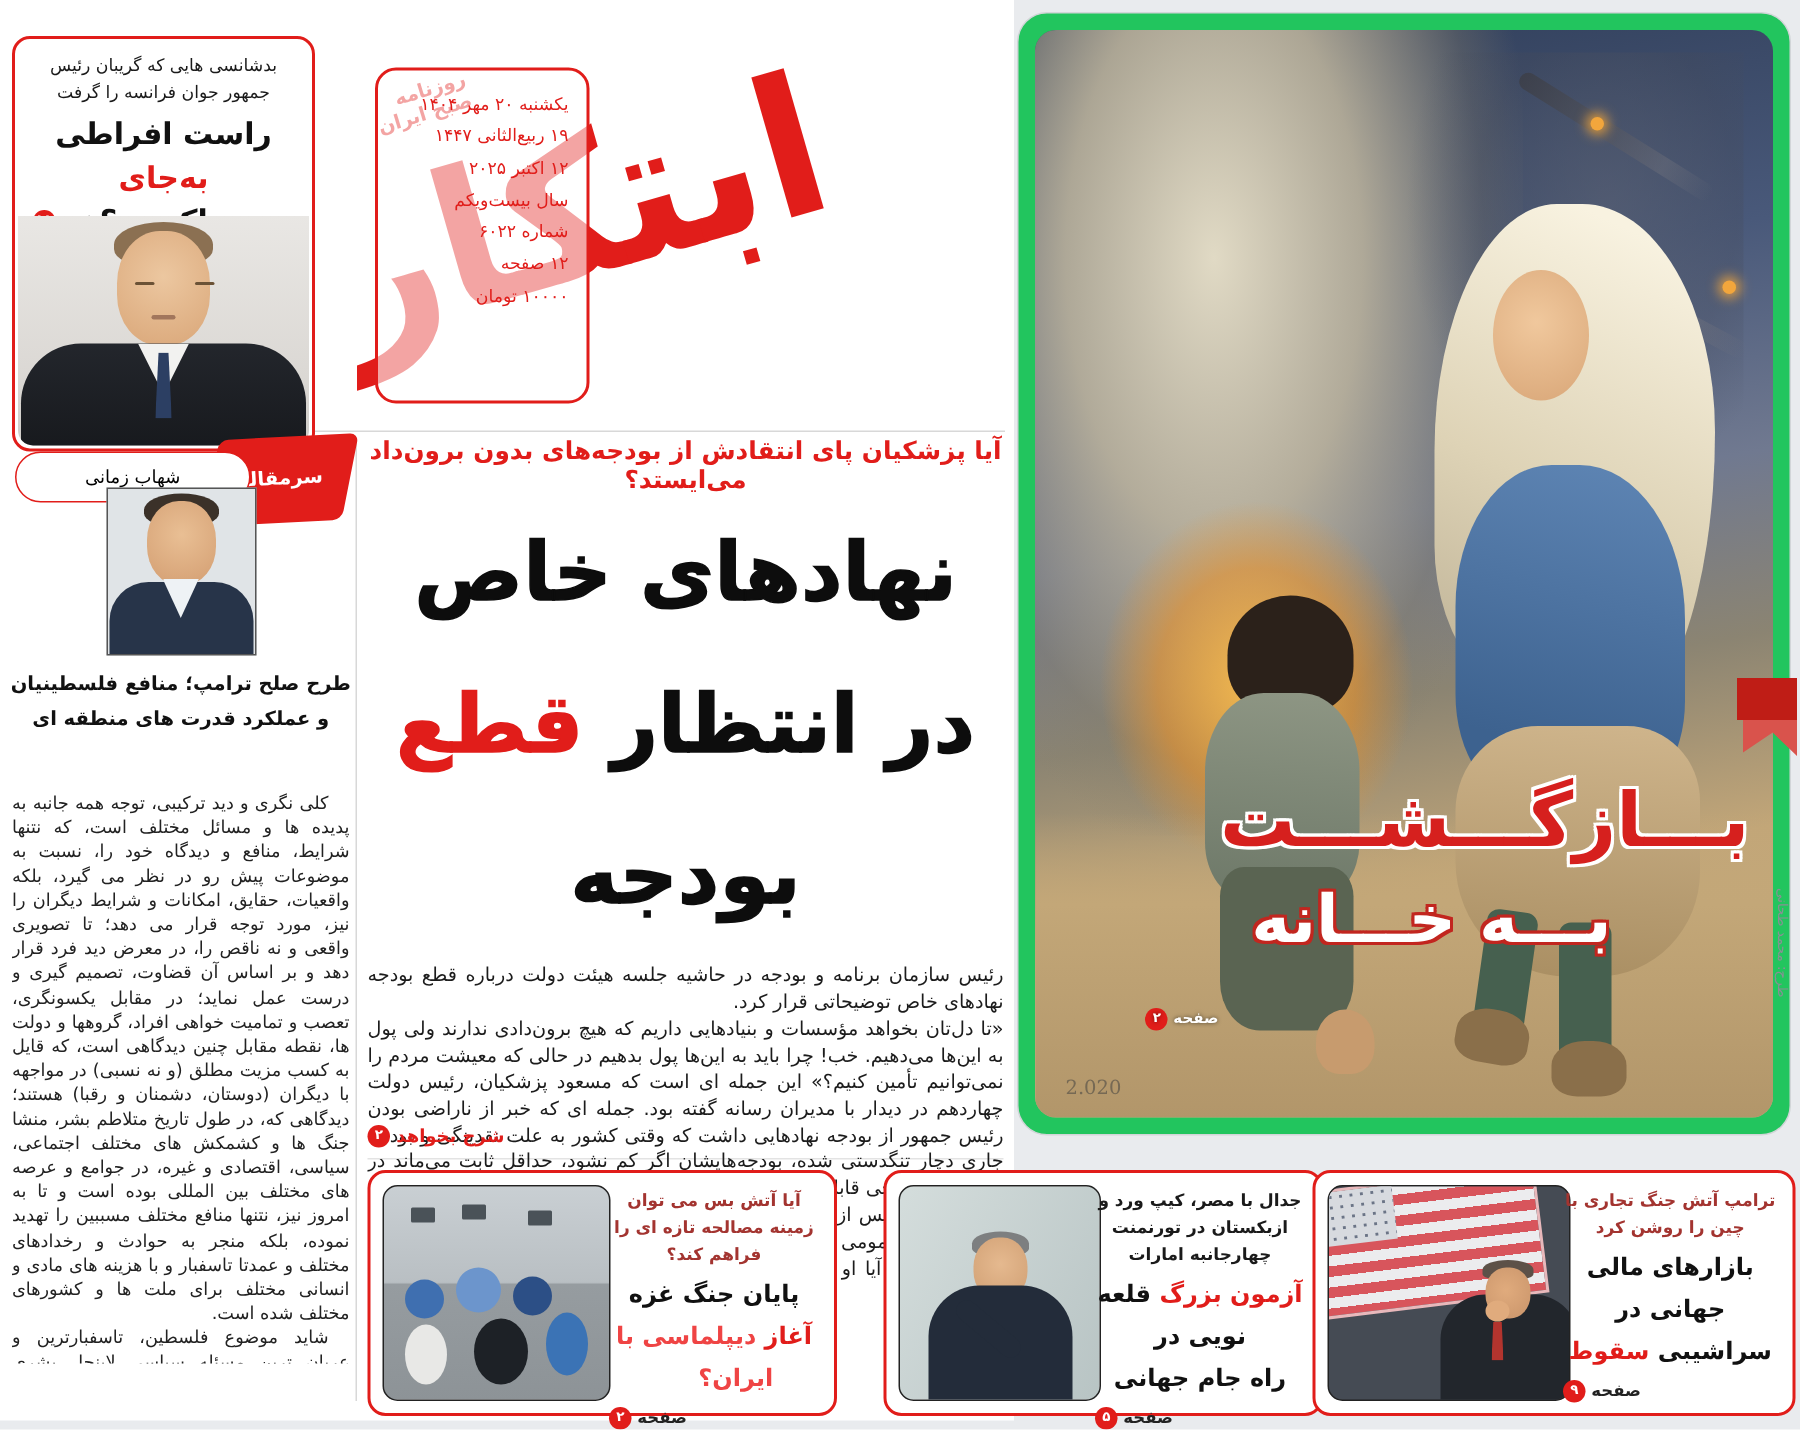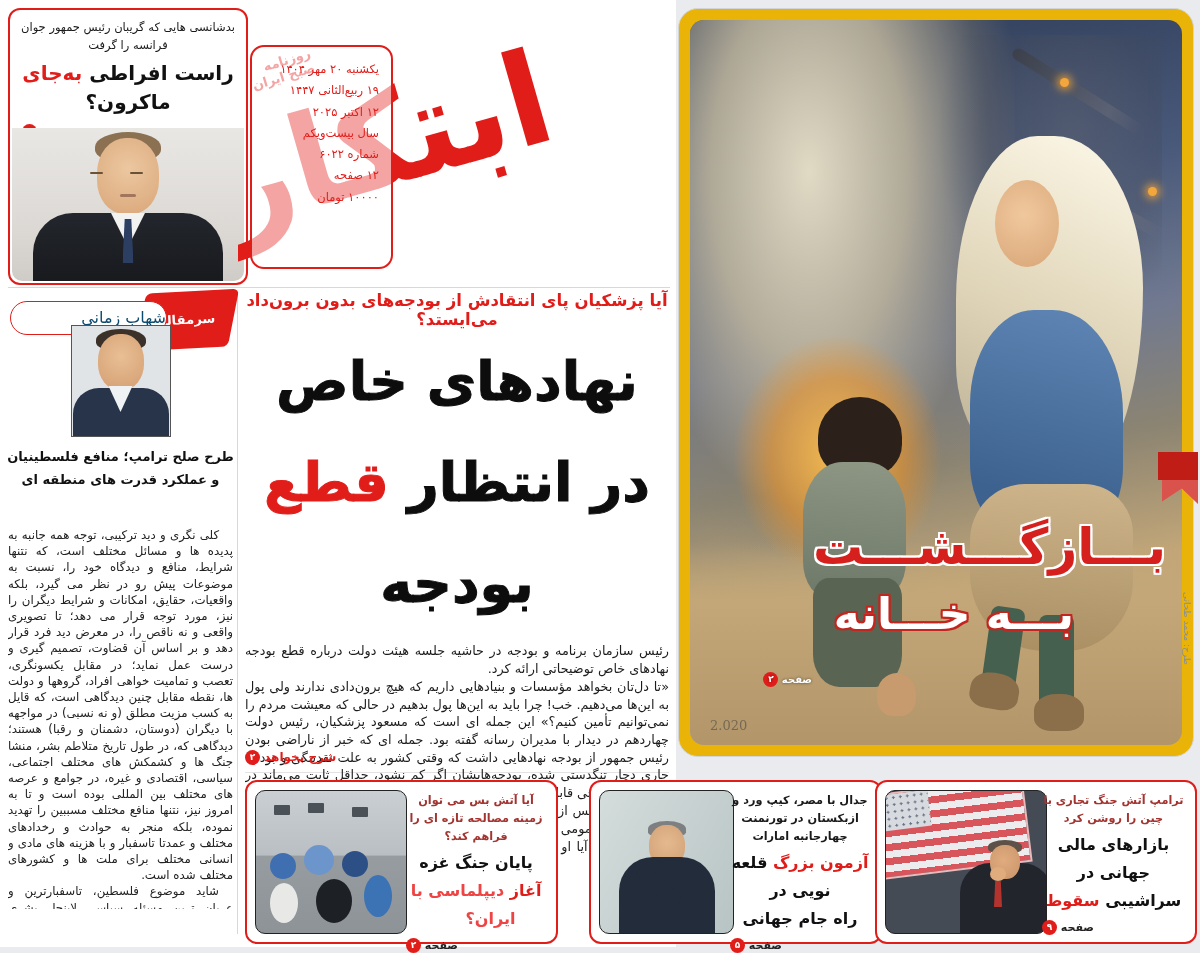--- a/index.html
+++ b/index.html
@@ -21,21 +21,21 @@
   .red{ color:#e11d1a; }
   .pgchip{
     display:inline-block; width:15px; height:15px; border-radius:50%;
     background:#e11d1a; color:#fff; font-size:9px; line-height:15px;
     text-align:center; font-weight:bold; vertical-align:middle;
   }
   .pgline{ font-size:11px; font-weight:bold; color:#222; }
 
   
   .macron-box{
-    position:absolute; left:8px; top:8px; width:240px; height:277px;
+    position:absolute; left:8px; top:24px; width:202px; height:277px;
     background:#fff; border:2px solid #e11d1a; border-radius:12px; overflow:hidden;
   }
   .macron-kicker{ margin:9px 10px 0; font-size:11.5px; line-height:1.55; text-align:center; color:#1a1a1a; }
   .macron-head{ margin:4px 6px 0; text-align:center; font-weight:bold; font-size:20px; line-height:1.45; color:#111; }
   .macron-page{ position:absolute; left:12px; top:114px; }
   .macron-photo{
     position:absolute; left:2px; right:2px; bottom:2px; height:153px;
     border-radius:0 0 10px 10px; overflow:hidden;
     background:linear-gradient(180deg,#e9e7e4 0%,#dbd8d4 70%,#cfccc8 100%);
   }
@@ -85,21 +85,21 @@
   .editorial{ position:absolute; left:6px; top:291px; width:229px; height:650px; }
   .ed-flag{
     position:absolute; right:2px; top:0; width:92px; height:58px; background:#e11d1a;
     border-radius:6px; transform:skewX(-14deg) rotate(-3deg);
   }
   .ed-flag span{ display:block; transform:skewX(14deg) rotate(0deg); color:#fff;
     font-size:13px; font-weight:bold; text-align:center; line-height:58px; }
   .ed-capsule{
     position:absolute; right:68px; left:4px; top:10px; height:34px;
     border:1.5px solid #e11d1a; border-radius:18px; background:#fff;
-    font-size:16px; color:#0c4a6e; text-align:right; line-height:32px;
+    font-size:12px; color:#000000; text-align:center; line-height:32px;
   }
   .ed-photo{
     position:absolute; left:50%; top:34px; transform:translateX(-50%);
     width:100px; height:112px; border:1px solid #555; background:#e0e4e7; overflow:hidden;
   }
   .e-head{ position:absolute; left:50%; top:8px; transform:translateX(-50%); width:46px; height:56px;
     background:radial-gradient(circle at 50% 40%, #e9bf94 0%, #d6a276 85%); border-radius:46%; }
   .e-hair{ position:absolute; left:50%; top:3px; transform:translateX(-50%); width:50px; height:22px;
     background:#3b3129; border-radius:50% 50% 40% 40%; }
   .e-suit{ position:absolute; left:50%; bottom:-4px; transform:translateX(-50%); width:96px; height:52px;
@@ -109,21 +109,21 @@
   .ed-title{ position:absolute; top:154px; left:0; right:0; text-align:center;
     font-size:13px; font-weight:bold; line-height:1.8; color:#111; }
   .ed-body{ position:absolute; top:236px; left:2px; right:2px; height:382px; overflow:hidden;
     font-size:11.8px; line-height:16.2px; text-align:justify; color:#222; }
   .ed-body p{ text-indent:14px; }
   .ed-more{ position:absolute; left:2px; top:660px; font-size:11.5px; font-weight:bold; color:#e11d1a;margin-top:16px; }
 
   
   .poster{
     position:absolute; left:678px; top:8px; width:516px; height:749px;
-    background:#eab308; border:1px solid #d2d5d8; border-radius:20px;
+    background:#22c55e; border:1px solid #d2d5d8; border-radius:20px;
   }
   .art{ position:absolute; inset:11px; border-radius:14px; overflow:hidden;
     background:linear-gradient(170deg,#2f3d58 0%,#49597a 26%,#707990 45%,#8b8472 60%,#c2a678 76%,#c8ad7e 100%); }
   .smoke{ position:absolute; left:-6%; top:-4%; width:72%; height:78%;
     background:radial-gradient(ellipse at 42% 32%, rgba(233,225,201,.95) 0%, rgba(193,183,158,.85) 34%, rgba(130,124,108,.35) 62%, rgba(0,0,0,0) 74%); }
   .smoke2{ position:absolute; right:4%; top:2%; width:46%; height:40%;
     background:radial-gradient(ellipse at 60% 35%, rgba(90,95,110,.55) 0%, rgba(70,75,90,.3) 45%, rgba(0,0,0,0) 70%); }
   .trail{ position:absolute; width:150px; height:12px; border-radius:6px;
     background:linear-gradient(90deg, rgba(60,62,70,.8), rgba(120,120,128,.35) 75%, rgba(0,0,0,0)); }
   .trail.t1{ right:6%; top:9%; transform:rotate(32deg); }
@@ -268,21 +268,21 @@
     </div>
   </header>
 
   <section class="lead">
     <div class="lead-kicker">آیا پزشکیان پای انتقادش از بودجه‌های بدون برون‌داد می‌ایستد؟</div>
     <div class="lead-head">
       <div>نهادهای خاص</div>
       <div><span>در انتظار </span><span class="red">قطع</span><span> بودجه</span></div>
     </div>
     <div class="lead-body">
-      <p>رئیس سازمان برنامه و بودجه در حاشیه جلسه هیئت دولت درباره قطع بودجه نهادهای خاص توضیحاتی ارائه کرد.</p>
+      <p>رئیس سازمان برنامه و بودجه در حاشیه جلسه هیئت دولت درباره قطع بودجه نهادهای خاص توضیحاتی قرار کرد.</p>
       <p>«تا دل‌تان بخواهد مؤسسات و بنیادهایی داریم که هیچ برون‌دادی ندارند ولی پول به این‌ها می‌دهیم. خب! چرا باید به این‌ها پول بدهیم در حالی که معیشت مردم را نمی‌توانیم تأمین کنیم؟» این جمله ای است که مسعود پزشکیان، رئیس دولت چهاردهم در دیدار با مدیران رسانه گفته بود. جمله ای که خبر از ناراضی بودن رئیس جمهور از بودجه نهادهایی داشت که وقتی کشور به علت نقدینگی و بودجه جاری دچار تنگدستی شده، بودجه‌هایشان اگر کم نشود، حداقل ثابت می‌ماند در عوض اما خروجی قابل ارائه‌ای هم ندارند.</p>
       <p>اما سوالی که پس از اظهارات پزشکیان در میان کارشناسان سیاسی و اقتصادی و حتی افکار عمومی ایجاد شد این است که آیا رئیس جمهور بودجه این نهادها را قطع می کند؟ آیا او صرفا انتقاد کرده و قدرت لازم برای قطع منابع مالی این نهادها ندارد؟</p>
 
     </div>
     <div class="lead-more">
       <span>شرح بخواهد </span><span class="pgchip">۲</span>
     </div>
   </section>
 
   <aside class="editorial">

